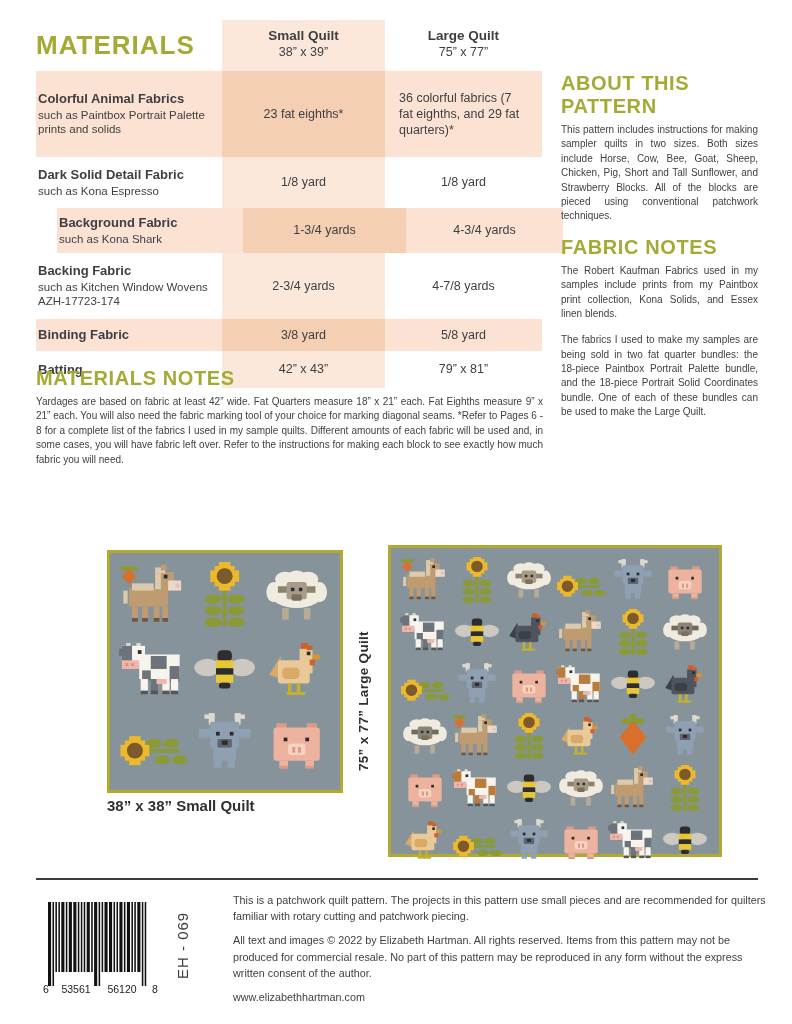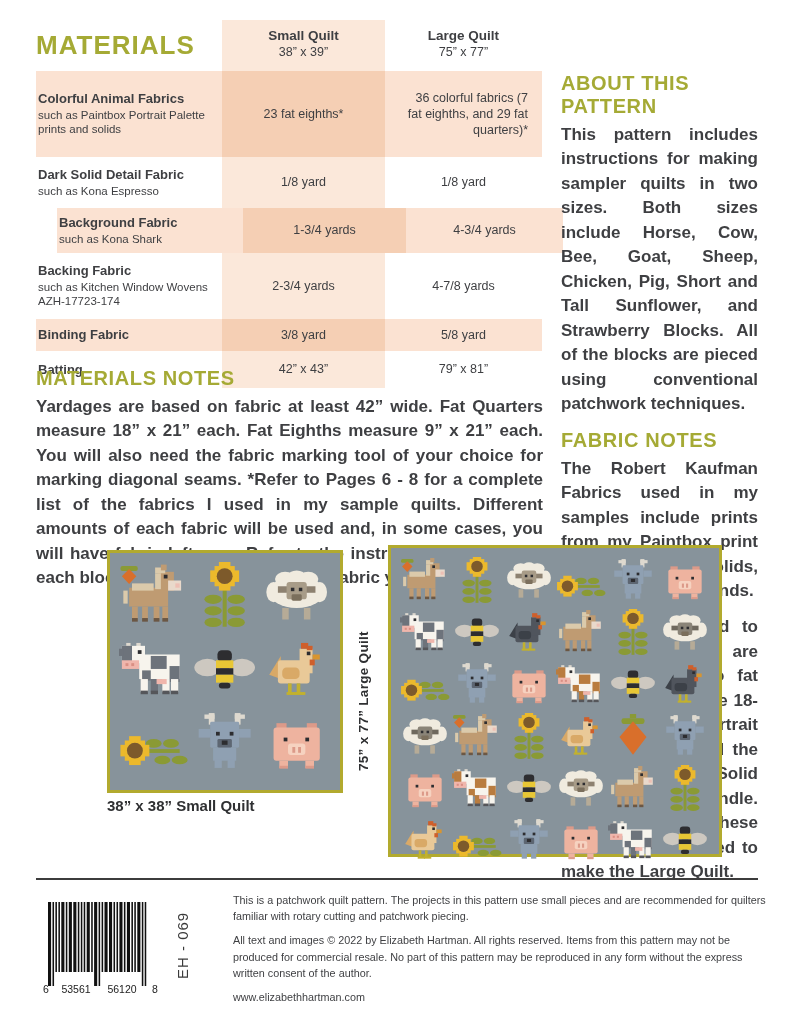--- a/index.html
+++ b/index.html
@@ -25,25 +25,25 @@
   .chead{display:flex;flex-direction:column;align-items:center;justify-content:center;line-height:1.25;}
   .chead .cl{font-weight:700;font-size:13.5px;}
   .chead .cs{font-size:12.5px;}
   .trows{position:relative;}
   .trow{display:grid;grid-template-columns:186px 163px 157px;margin-bottom:3px;}
   .trow.peach .c1,.trow.peach .c3{background:var(--peach-row);}
   .trow.peach .c2{background:var(--peach-overlap);}
   .c1{padding:7px 12px 7px 2px;display:flex;flex-direction:column;justify-content:center;}
   .fname{font-weight:700;font-size:13px;line-height:1.2;}
   .fsub{font-size:11.5px;line-height:1.25;margin-top:1px;}
-  .val{display:flex;align-items:center;justify-content:center;text-align:right;
+  .val{display:flex;align-items:center;justify-content:center;text-align:left;
        font-size:12.5px;line-height:1.3;padding:4px 14px;}
   
   .h2{font-size:20px;font-weight:700;color:var(--accent);letter-spacing:0.6px;margin-bottom:5px;}
-  .para{font-size:17px;line-height:1.44;text-align:justify;font-weight:bold;}
+  .para{font-size:10px;line-height:1.44;text-align:justify;}
   .mat-notes{position:absolute;left:36px;top:367px;width:507px;}
   .sidebar{position:absolute;left:561px;top:68px;width:197px;}
   .sidebar .para{margin-bottom:12px;}
   .sidebar .h2{margin-top:4px;}
   
   .quilt{position:absolute;background:var(--quilt-bg);border:3px solid var(--quilt-border);
          display:grid;padding:9px;gap:2px;}
   .quilt-small{left:107px;top:550px;width:236px;height:243px;
                grid-template-columns:repeat(3,1fr);grid-template-rows:repeat(3,1fr);}
   .quilt-large{left:388px;top:545px;width:334px;height:312px;

